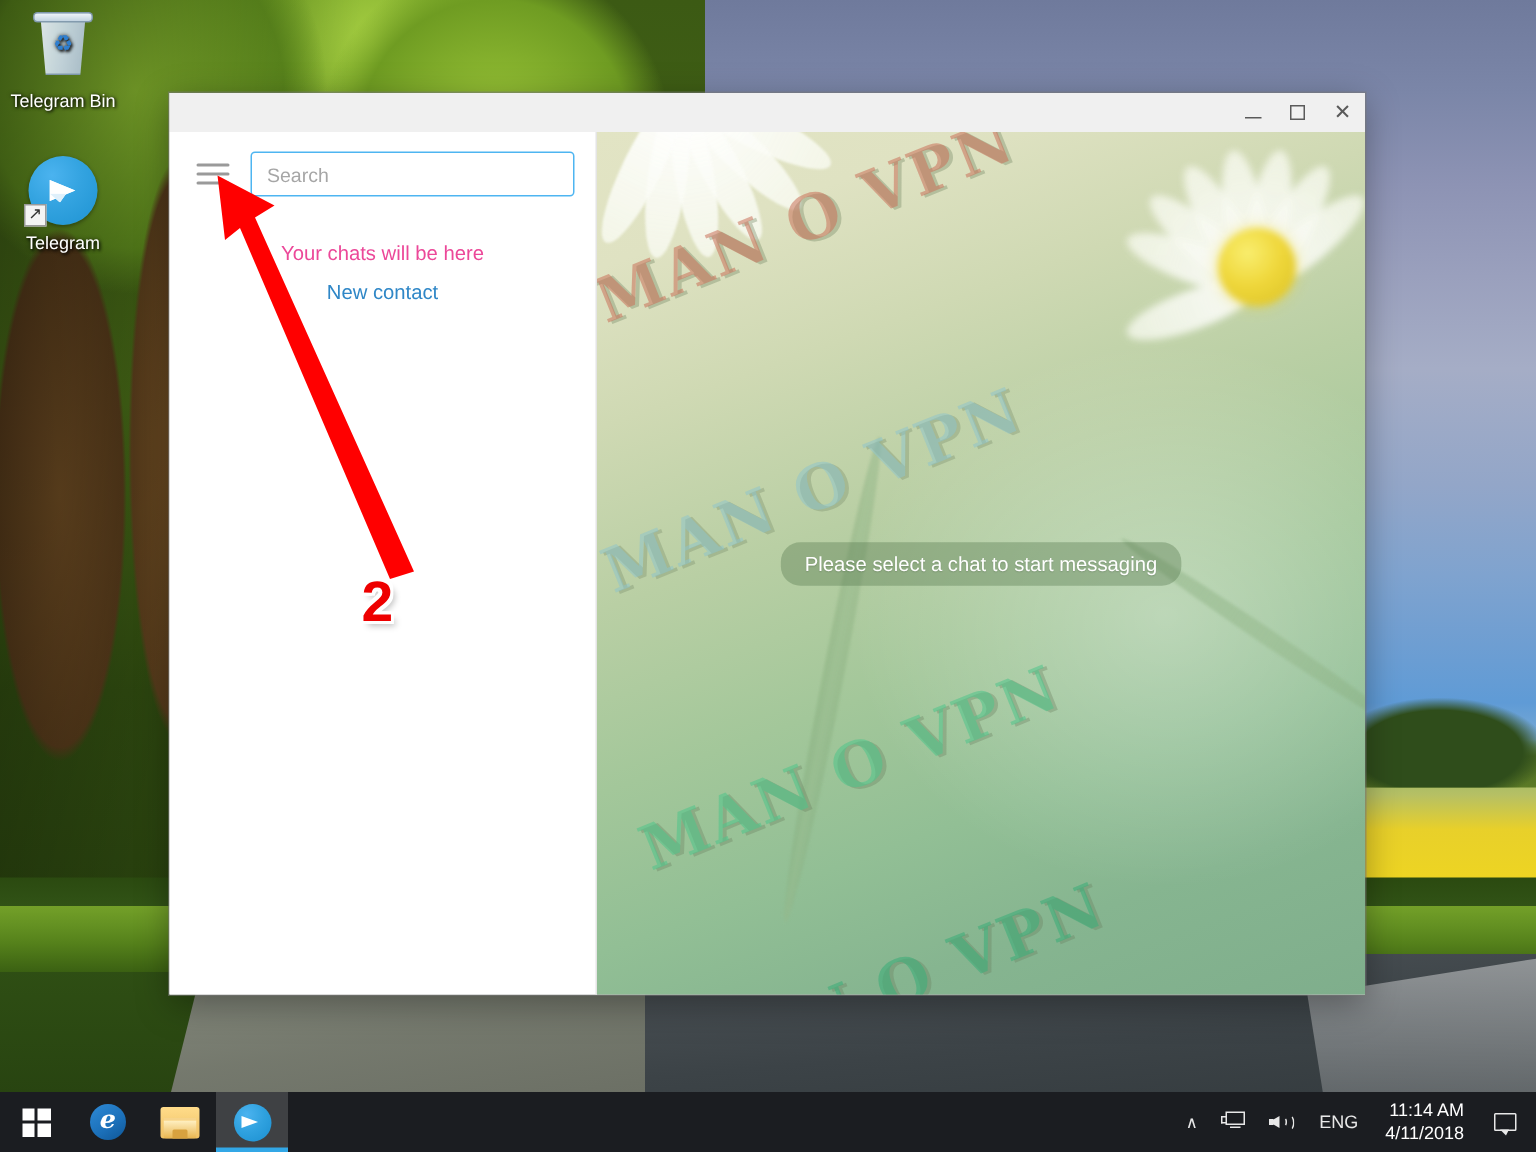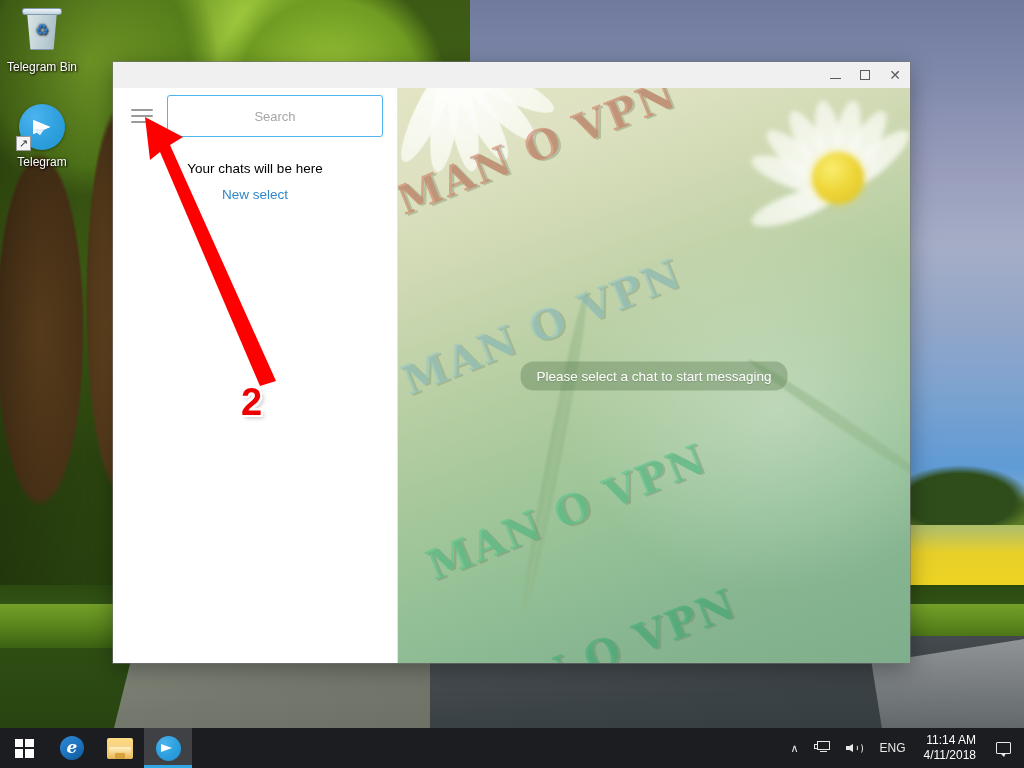--- a/index.html
+++ b/index.html
@@ -175,32 +175,31 @@
     display: flex; flex-direction: column;
     flex: 0 0 285px;
   }
   #tg-topbar {
     height: 56px; display: flex; align-items: center;
     padding: 0 14px 0 18px; gap: 14px;
   }
   #hamburger { width: 22px; display: flex; flex-direction: column; gap: 4px; cursor: pointer; }
   #hamburger span { display: block; height: 2px; background: #9a9a9a; border-radius: 1px; }
   #search-input {
-    flex: 1; height: 42px;
+    flex: 1; height: 30px;
     border: 1px solid #4eb5f1; border-radius: 3px;
     padding: 0 10px; font-size: 13px; color: #333;
     font-family: "Liberation Sans", sans-serif;
     outline: none;
-    text-align: center;
   }
   #search-input::placeholder { color: #a6a6a6; }
   #tg-empty {
     padding-top: 17px; text-align: center;
   }
-  #empty-text { font-size: 13.5px; color: #000000; }
+  #empty-text { font-size: 13.5px; color: #ec4899; }
   #new-contact {
     display: inline-block; margin-top: 11px;
     font-size: 13.5px; color: #2f87c7; cursor: pointer;
   }
 
   
   #tg-chat {
     flex: 1; position: relative; overflow: hidden;
     background:
       radial-gradient(ellipse 300px 260px at 74% 56%, rgba(255,255,255,.30), transparent 70%),
@@ -413,21 +412,21 @@
           <div id="hamburger">
             <span></span>
               <span></span>
               <span></span>
           </div>
           <input id="search-input" type="text" placeholder="Search" style="">
         </div>
 
         <div id="tg-empty">
           <div id="empty-text">Your chats will be here</div>
-          <div id="new-contact">New select</div>
+          <div id="new-contact">New contact</div>
         </div>
       </div>
 
       <div id="tg-chat">
 
         <div class="daisy" style="left:55px; top:-40px; width:0; height:0;">
           <span class="petal" style="transform: rotate(8deg);"></span>
           <span class="petal" style="transform: rotate(26deg);"></span>
           <span class="petal" style="transform: rotate(44deg);"></span>
           <span class="petal" style="transform: rotate(62deg);"></span>

